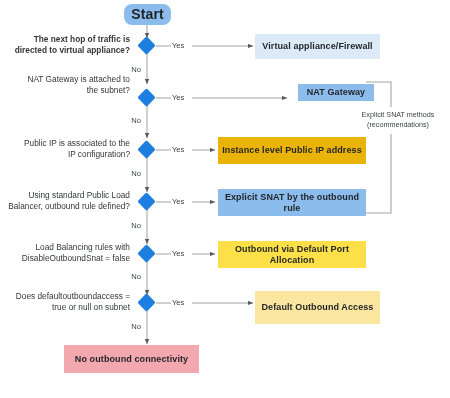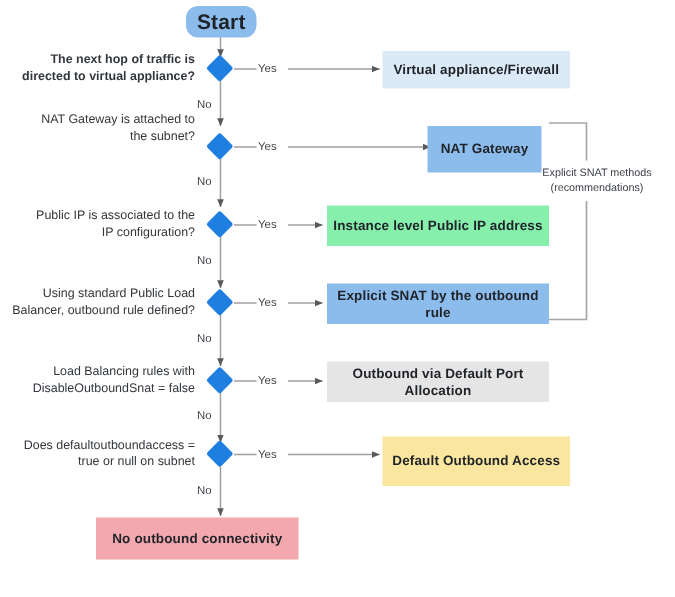--- a/index.html
+++ b/index.html
@@ -174,33 +174,33 @@
   <div class="edge-label no" style="left:119px; top:117px; width:22px;">No</div>
   <div class="edge-label no" style="left:119px; top:170px; width:22px;">No</div>
   <div class="edge-label no" style="left:119px; top:222px; width:22px;">No</div>
   <div class="edge-label no" style="left:119px; top:273px; width:22px;">No</div>
   <div class="edge-label no" style="left:119px; top:323px; width:22px;">No</div>
 
   <div class="node result" style="left:255px; top:34px; width:125px; height:25px; background:#DCE9F7;">
     <span>Virtual appliance/Firewall</span>
   </div>
 
-  <div class="node result" style="left:285px; top:84px; width:76px; height:31px; background:#8CBCEC;">
+  <div class="node result" style="left:298px; top:84px; width:76px; height:17px; background:#8CBCEC;">
     <span>NAT Gateway</span>
   </div>
 
-  <div class="node result" style="left:218px; top:137px; width:148px; height:27px; background:#86efac;">
+  <div class="node result" style="left:218px; top:137px; width:148px; height:27px; background:#eab308;">
     <span>Instance level Public IP address</span>
   </div>
 
   <div class="node result" style="left:218px; top:189px; width:148px; height:27px; background:#8CBCEC;">
     <span>Explicit SNAT by the outbound rule</span>
   </div>
 
-  <div class="node result" style="left:218px; top:241px; width:148px; height:27px; background:#e5e5e5;">
+  <div class="node result" style="left:218px; top:241px; width:148px; height:27px; background:#fde047;">
     <span>Outbound via Default Port Allocation</span>
   </div>
 
   <div class="node result" style="left:255px; top:291px; width:125px; height:33px; background:#FAE69E;">
     <span>Default Outbound Access</span>
   </div>
 
   <div class="node terminal" style="left:64px; top:345px; width:135px; height:28px; background:#F2A8AE;">
     <span>No outbound connectivity</span>
   </div>

